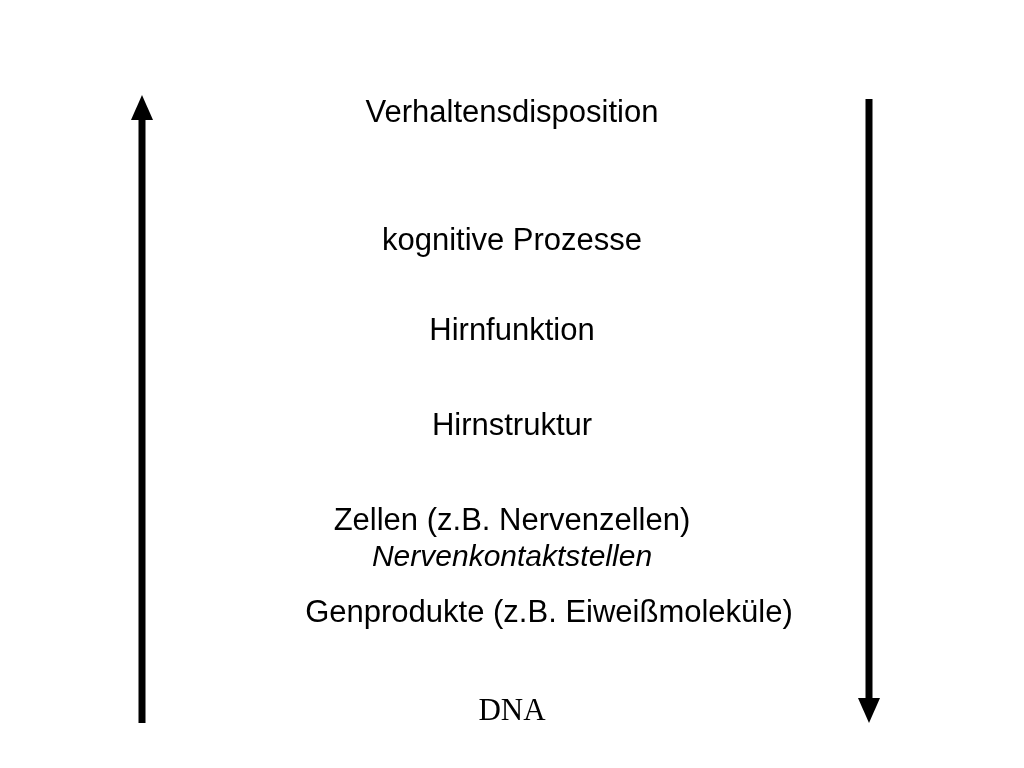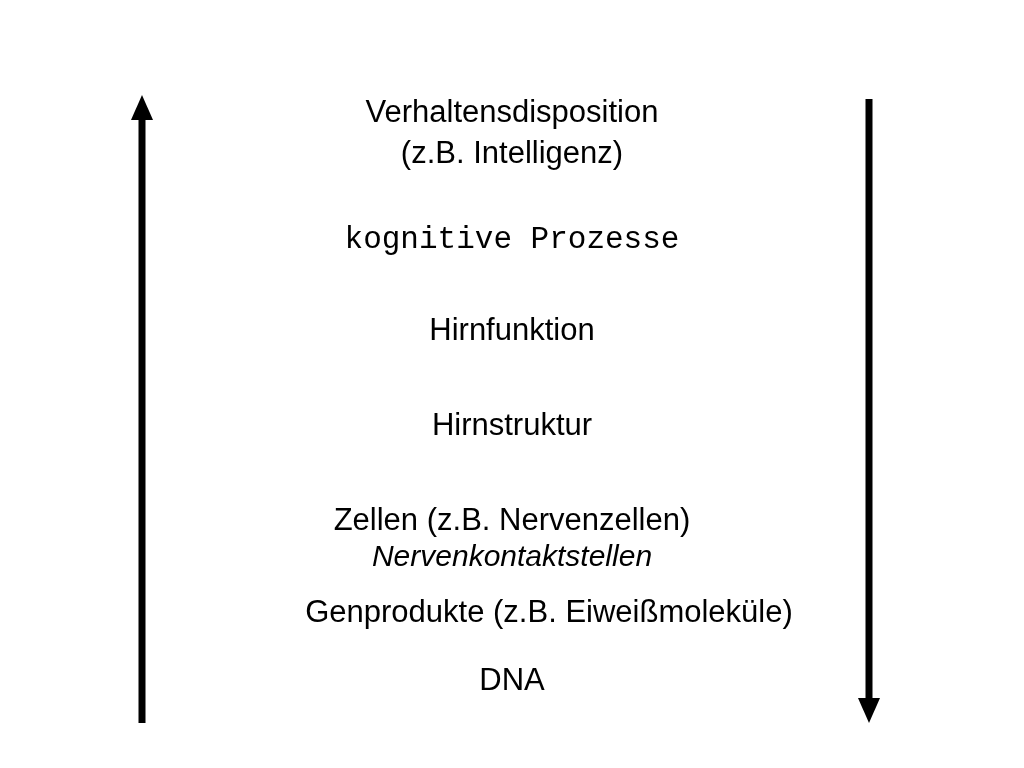--- a/index.html
+++ b/index.html
@@ -63,27 +63,27 @@
   }
   .lv-sub {
     font-size: 30px;
     font-style: italic;
     font-weight: 400;
   }
 
   
   .pos-behaviour      { top: 96px; }
   .pos-behaviour .line + .line { margin-top: 10px; }
-  .pos-cognitive      { top: 224px; font-family: Liberation Mono, monospace; }
+  .pos-cognitive      { top: 224px; }
   .pos-brainfunction  { top: 314px; }
   .pos-brainstructure { top: 368px; margin-top: 41px; }
   .pos-cells          { top: 468px; margin-top: 36px; }
   .pos-cells .line.sub { margin-top: 6px; }
   .pos-geneproducts   { top: 596px; margin-left: 37px; }
-  .pos-dna            { top: 664px; }
+  .pos-dna            { top: 694px; font-family: Liberation Serif, serif; }
 </style>
 </head>
 <body>
 
 <div id="diagram">
 
   <svg class="arrow-svg" viewBox="0 0 1024 768">
     <g>
       <line x1="142" y1="723" x2="142" y2="112" stroke="#000000" stroke-width="7"></line>
       <polygon points="142,95 131,120 153,120" fill="#000000"></polygon>
@@ -91,21 +91,20 @@
     <g>
       <line x1="869" y1="99" x2="869" y2="706" stroke="#000000" stroke-width="7"></line>
       <polygon points="869,723 858,698 880,698" fill="#000000"></polygon>
     </g>
   </svg>
 
   <div class="levels">
 
     <div class="level lv-main pos-behaviour">
       <span class="line">Verhaltensdisposition</span>
-      <span class="line">(z.B. Intelligenz)</span>
     </div>
 
     <div class="level lv-main pos-cognitive">
       <span class="line">kognitive Prozesse</span>
     </div>
 
     <div class="level lv-main pos-brainfunction">
       <span class="line">Hirnfunktion</span>
     </div>
 

